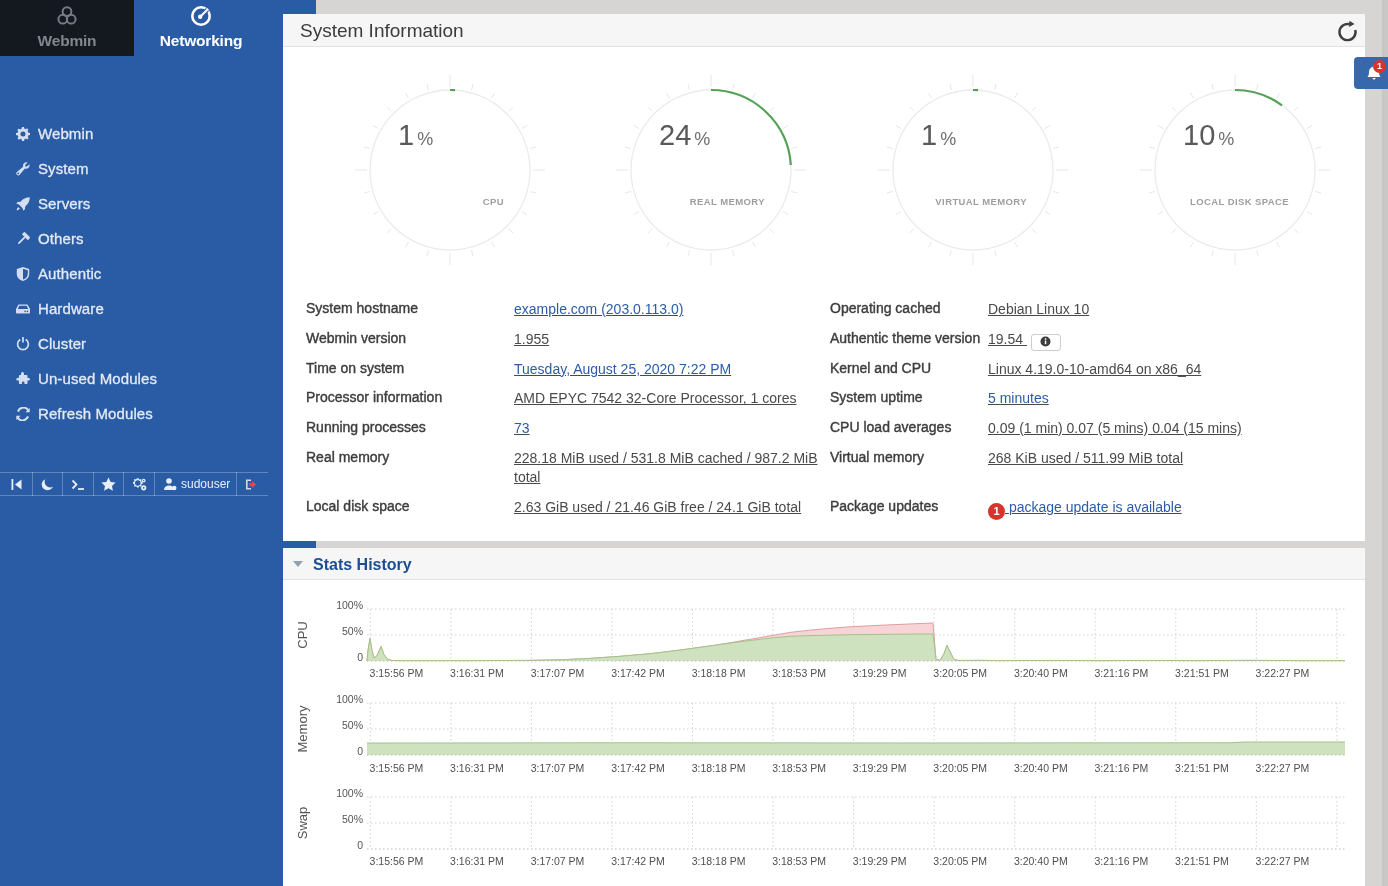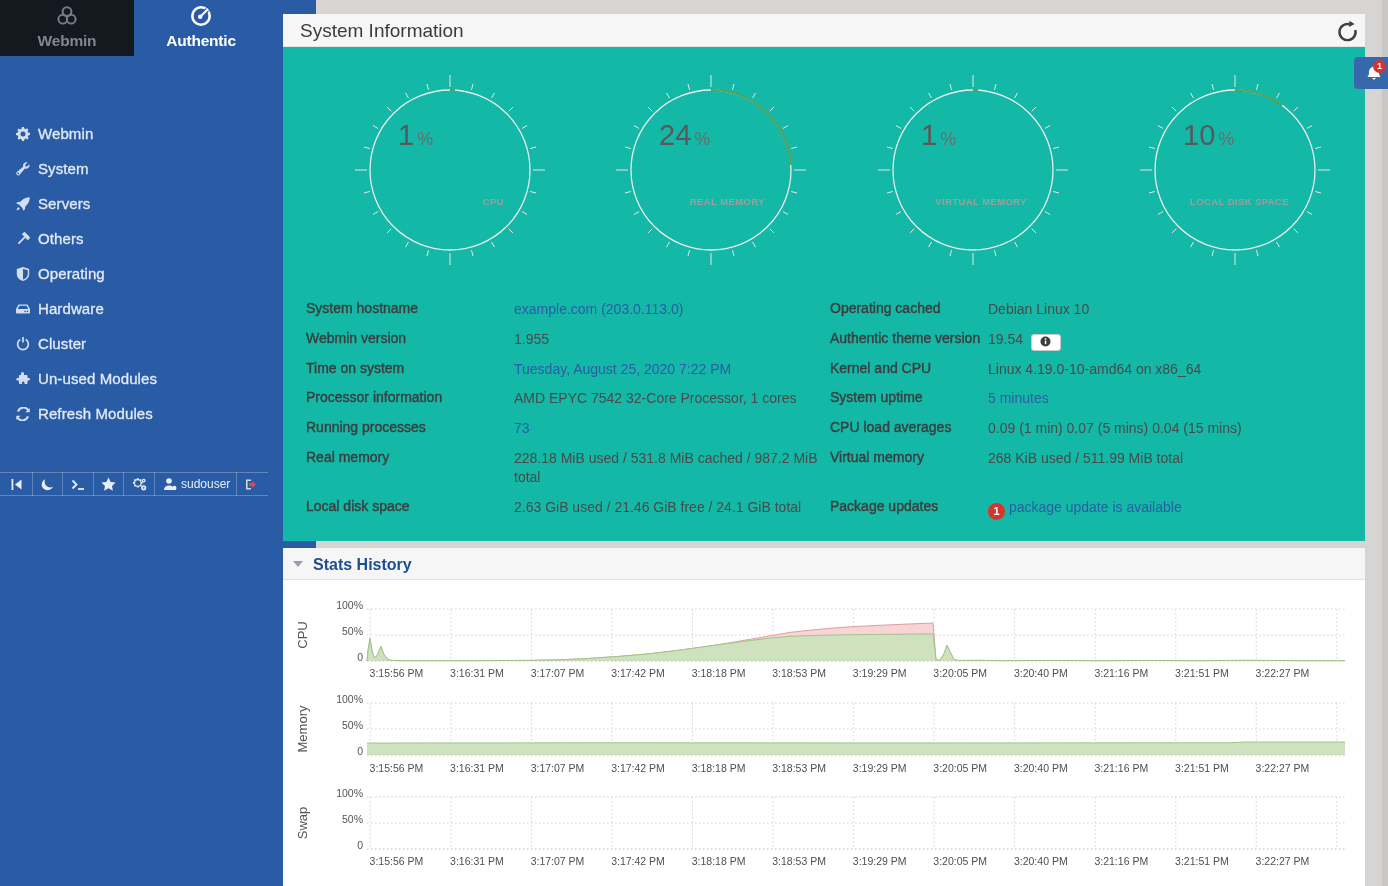--- a/index.html
+++ b/index.html
@@ -5,29 +5,29 @@
 #sidebar { position:absolute; left:0; top:0; width:316px; height:886px; background:#2a5ca5; }
 #tabW { position:absolute; left:0; top:0; width:134px; height:56px; background:#14181f; }
 #tabD { position:absolute; left:134px; top:0; width:134px; height:56px; }
 .tablabel { position:absolute; top:32px; width:100%; text-align:center; font-size:15.5px; font-weight:bold; letter-spacing:-0.2px; }
 #search { position:absolute; left:12px; top:68px; width:244px; height:31px; border-bottom:1px solid rgba(255,255,255,0.35); }
 #search .ph { position:absolute; left:6px; top:8px; font-size:14px; color:rgba(255,255,255,0.45); }
 .mi { position:absolute; left:38px; font-size:15px; color:#e3eaf6; -webkit-text-stroke:0.3px #e3eaf6; height:20px; line-height:20px; letter-spacing:0.1px; }
 .caret { position:absolute; right:16px; width:0; height:0; border-top:4px solid transparent; border-bottom:4px solid transparent; border-right:5px solid rgba(255,255,255,0.9); }
 #toolbar { position:absolute; left:0; top:472px; width:268px; height:24px; border-top:1px solid rgba(255,255,255,0.25); border-bottom:1px solid rgba(255,255,255,0.25); }
 .sep { position:absolute; top:472px; width:1px; height:24px; background:rgba(255,255,255,0.25); }
-#panel1 { position:absolute; left:283px; top:14px; width:1082px; height:527px; background:#14b8a6; }
+#panel1 { position:absolute; left:283px; top:14px; width:1082px; height:527px; background:#ffffff; }
 #panel1 .hdr { position:absolute; left:0; top:0; width:100%; height:33px; background:#f6f6f6; border-bottom:1px solid #e3e3e3; }
 #panel1 .hdr .t { position:absolute; left:17px; top:6px; font-size:19px; color:#3c3c3c; }
 #panel2 { position:absolute; left:283px; top:548px; width:1082px; height:338px; background:#fff; }
 #panel2 .hdr { position:absolute; left:0; top:0; width:100%; height:32px; background:#f6f6f6; border-bottom:1px solid #e3e3e3; }
 .tl { position:absolute; font-size:14px; font-weight:400; -webkit-text-stroke:0.4px #3d3d3d; color:#3d3d3d; white-space:nowrap; }
 .tv { position:absolute; font-size:14px; color:#4a4a4a; line-height:19.7px; }
 .tv a { color:#2b5ca8; text-decoration:none; }
-.tv { white-space:nowrap; }
+.tv { white-space:nowrap;text-decoration:underline; }
 .tv[style*="width"] { white-space:normal; }
 .badge { display:inline-block; width:17px; height:17px; border-radius:50%; background:#d6342c; color:#fff; font-size:11px; font-weight:bold; text-align:center; line-height:17px; vertical-align:-3px; }
 .ibtn { display:inline-block; width:30px; height:17px; border:1px solid #ccc; border-radius:3px; background:#fff; font-size:10px; text-align:center; line-height:15px; color:#333; vertical-align:-2px; margin-left:4px; }
 #bell { position:absolute; left:1354px; top:57px; width:34px; height:32px; background:#3768ab; border-radius:4px 0 0 4px; z-index:2; }
 #bellbadge { position:absolute; left:1373px; top:60px; z-index:3; width:13px; height:13px; border-radius:50%; background:#d6342c; color:#fff; font-size:9px; font-weight:bold; text-align:center; line-height:13px; }
 #shead { position:absolute; left:313px; top:556px; font-size:16px; font-weight:bold; color:#1d4e92; }
 #scaret { position:absolute; left:293px; top:561px; width:0; height:0; border-left:5px solid transparent; border-right:5px solid transparent; border-top:6px solid #94a0ad; }
 #rightstrip { position:absolute; left:1382px; top:0; width:6px; height:886px; background:#c9c8c6; z-index:1; }
 </style></head>
 <body>
@@ -42,21 +42,21 @@
       </svg>
     <div class="tablabel" style="color:#81878f">Webmin</div>
   </div>
   <div id="tabD">
     <svg style="position:absolute;left:57px;top:6px" width="20" height="20" viewBox="0 0 20 20">
         <circle cx="10" cy="10" r="8.7" fill="none" stroke="#fff" stroke-width="2.6"></circle>
         <line x1="16.5" y1="3.5" x2="8.5" y2="11.5" stroke="#2a5ca5" stroke-width="4.5"></line>
         <line x1="17" y1="3" x2="9" y2="11" stroke="#fff" stroke-width="2"></line>
         <circle cx="9.2" cy="10.8" r="2.2" fill="#fff"></circle>
       </svg>
-    <div class="tablabel" style="color:#fff">Authentic</div>
+    <div class="tablabel" style="color:#fff">Networking</div>
   </div>
   <svg style="position:absolute;left:16px;top:127.0px" width="14" height="14" viewBox="0 0 14 14">
       <path fill="#d4def0" d="M7 4.5A2.5 2.5 0 1 0 7 9.5 2.5 2.5 0 1 0 7 4.5zM6 0h2l.3 1.6 1.4.6L11 1.3l1.4 1.4-.9 1.4.6 1.4L14 6v2l-1.6.3-.6 1.4.9 1.4-1.4 1.4-1.4-.9-1.4.6L8 14H6l-.3-1.6-1.4-.6-1.4.9-1.4-1.4.9-1.4-.6-1.4L0 8V6l1.6-.3.6-1.4-.9-1.4L2.7 1.5l1.4.9 1.4-.6z"></path>
       <circle cx="7" cy="7" r="2.1" fill="#2a5ca5"></circle>
     </svg>
     <div class="mi" style="top:124px">Webmin</div>
     <div class="caret" style="top:130px"></div>
     <svg style="position:absolute;left:16px;top:162.0px" width="14" height="14" viewBox="0 0 14 14">
       <path fill="#d4def0" d="M13.4 2.2 11 4.6 9.4 4.4 9.2 2.8 11.6.4a3.4 3.4 0 0 0-4.4 4.3L.9 9.9a1.9 1.9 0 1 0 2.8 2.8l5.2-6.3a3.4 3.4 0 0 0 4.5-4.2zM2.3 12.3a.9.9 0 1 1 0-1.8.9.9 0 0 1 0 1.8z"></path>
     </svg>
@@ -71,21 +71,21 @@
       <g fill="#d4def0" transform="rotate(45 7 7)">
         <rect x="6.1" y="4.2" width="1.8" height="9.5" rx="0.9"></rect>
         <path d="M4 0.8h6a1.2 1.2 0 0 1 1.2 1.2v2.4H2.8V2A1.2 1.2 0 0 1 4 0.8z"></path>
       </g>
     </svg>
     <div class="mi" style="top:229px">Others</div>
     <div class="caret" style="top:235px"></div>
     <svg style="position:absolute;left:16px;top:267.0px" width="14" height="14" viewBox="0 0 14 14">
       <path fill="#d4def0" d="M7 0 0.8 2v5C0.8 10.5 3.5 13 7 14c3.5-1 6.2-3.5 6.2-7V2zM7 1.8 11.8 3.3v3.8c0 2.6-2 4.6-4.8 5.5z"></path>
     </svg>
-    <div class="mi" style="top:264px">Operating</div>
+    <div class="mi" style="top:264px">Authentic</div>
     <div class="caret" style="top:270px"></div>
     <svg style="position:absolute;left:16px;top:302.0px" width="14" height="14" viewBox="0 0 14 14">
       <path fill="#d4def0" d="M2.5 2.5h9L14 7v3.5a1 1 0 0 1-1 1H1a1 1 0 0 1-1-1V7zM1.8 7h10.4L10.7 3.8H3.3zM11.5 10.2a.8.8 0 1 0 0-1.6.8.8 0 0 0 0 1.6zm-2.4 0a.8.8 0 1 0 0-1.6.8.8 0 0 0 0 1.6z"></path>
     </svg>
     <div class="mi" style="top:299px">Hardware</div>
     <div class="caret" style="top:305px"></div>
     <svg style="position:absolute;left:16px;top:337.0px" width="14" height="14" viewBox="0 0 14 14">
       <path fill="none" stroke="#d4def0" stroke-width="1.7" d="M4.3 2.6a5.4 5.4 0 1 0 5.4 0"></path>
       <line x1="7" y1="0" x2="7" y2="5.5" stroke="#d4def0" stroke-width="1.7"></line>
     </svg>

